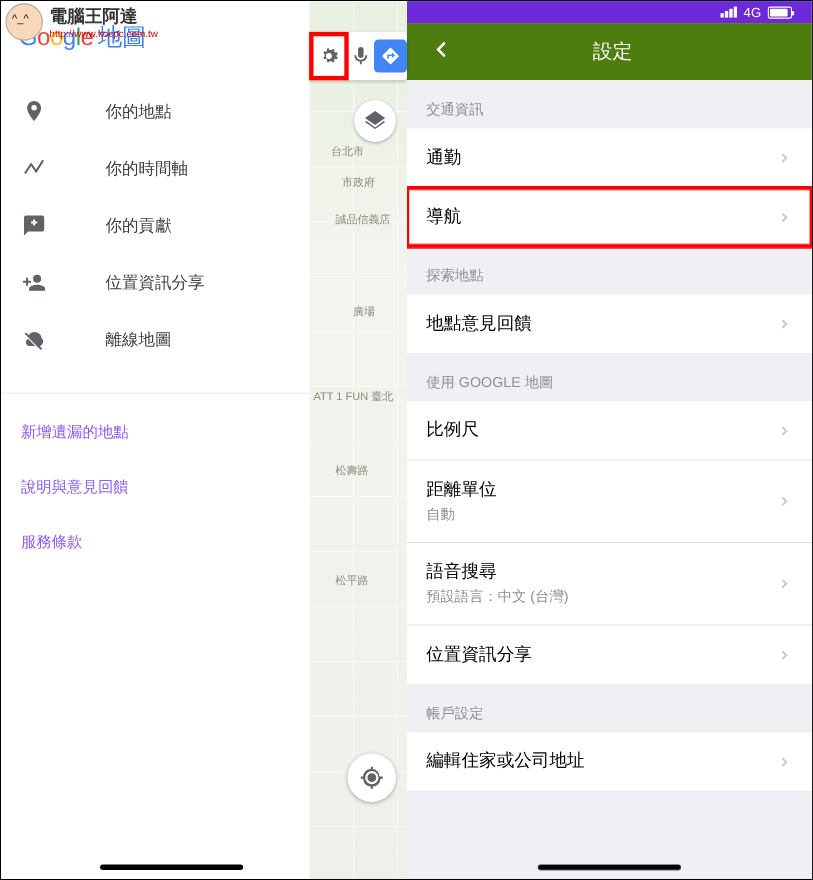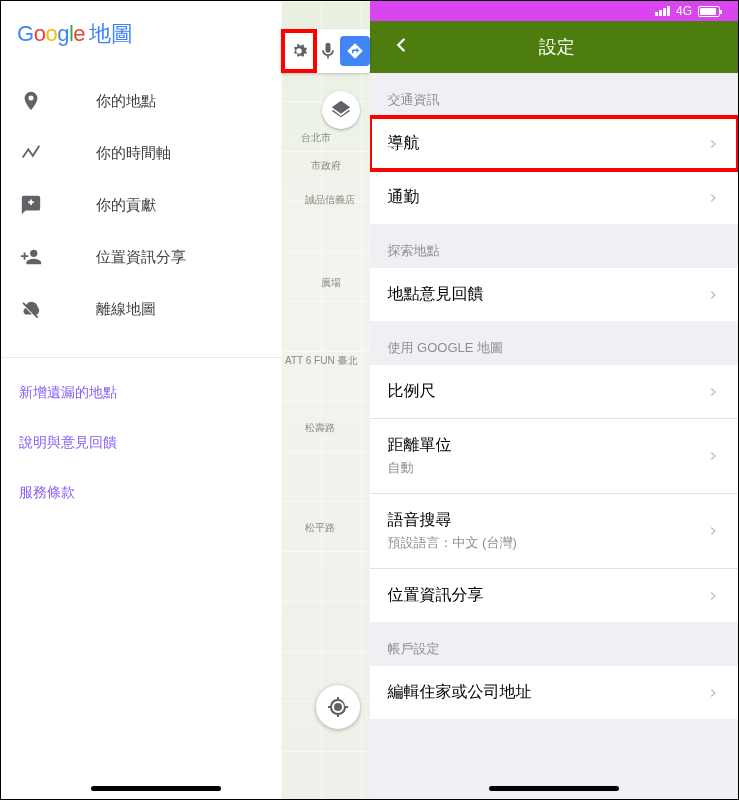--- a/index.html
+++ b/index.html
@@ -36,21 +36,21 @@
     .top-actions { position: absolute; top: 28px; left: 280px; width: 89px; height: 44px; display: flex; z-index: 3; background:#fff; border-radius: 0 4px 4px 0; box-shadow: 0 1px 3px rgba(0,0,0,0.2);}
     .action-btn { flex: 1; display: flex; align-items: center; justify-content: center; }
     .gear-wrap { border: 4px solid #ff0000; padding: 2px; }
     .directions-badge { background: #4285f4; width: 30px; height: 30px; border-radius: 4px; display:flex; align-items:center; justify-content:center; }
     .layers-btn { position: absolute; top: 90px; right: 10px; z-index: 3; width: 38px; height: 38px; background:#fff; border-radius:50%; display:flex; align-items:center; justify-content:center; box-shadow:0 1px 3px rgba(0,0,0,0.3);}
     .locate-btn { position: absolute; bottom: 70px; right: 10px; z-index: 3; width: 44px; height: 44px; background:#fff; border-radius:50%; display:flex; align-items:center; justify-content:center; box-shadow:0 1px 4px rgba(0,0,0,0.3);}
     .home-indicator-l { position: absolute; bottom: 8px; left: 90px; width: 130px; height: 5px; background:#000; border-radius: 3px; z-index:5;}
     
     
     .right { width: 369px; height: 100%; background: #f0f0f0; position: relative; }
-    .status-bar { height: 20px; background: #d946ef; display: flex; justify-content: flex-end; align-items: center; padding: 3px 18px; gap: 6px; }
+    .status-bar { height: 20px; background: #6d28d9; display: flex; justify-content: flex-end; align-items: center; padding: 3px 18px; gap: 6px; }
     .status-bar span { color: #fff; font-size: 12px; font-weight: 500; }
     .sig-bars { display: flex; align-items: flex-end; gap: 1px; }
     .sig-bars i { display:block; width:3px; background:#fff; }
     .sig-bars i:nth-child(1){height:4px} .sig-bars i:nth-child(2){height:6px} .sig-bars i:nth-child(3){height:8px} .sig-bars i:nth-child(4){height:10px}
     .battery { width: 22px; height: 11px; border: 1px solid #fff; border-radius: 2px; position: relative; }
     .battery::after { content:""; position:absolute; right:-3px; top:3px; width:2px; height:4px; background:#fff; border-radius:0 1px 1px 0;}
     .battery::before { content:""; position:absolute; left:1px; top:1px; bottom:1px; width:80%; background:#fff; border-radius:1px;}
     
     .nav-header { height: 52px; background: #4d7c0f; display: flex; align-items: center; padding: 0 12px; }
     .back-btn { color: #fff; padding: 8px; cursor: pointer; }
@@ -74,27 +74,34 @@
     .wm-face::before{content:"^_^"; position:absolute; top:8px; left:5px; font-size:10px;}
     .wm-text { font-size: 16px; font-weight: bold; color: #333; text-shadow: 0 0 3px #fff; }
     .wm-url { font-size: 9px; color: #c00; }
   </style>
 </head>
 <body>
 
 <div class="container">
 
   <div class="left">
+    <div class="watermark wm-left">
+      <div class="wm-face"></div>
+      <div>
+        <div class="wm-text">電腦王阿達</div>
+        <div class="wm-url">http://www.kocpc.com.tw</div>
+      </div>
+    </div>
 
     <div class="map-bg">
       <span class="ml" style="top:130px;left:20px">台北市</span>
       <span class="ml" style="top:158px;left:30px">市政府</span>
       <span class="ml" style="top:192px;left:24px">誠品信義店</span>
       <span class="ml" style="top:275px;left:40px">廣場</span>
-      <span class="ml" style="top:353px;left:4px">ATT 6 FUN 臺北</span>
+      <span class="ml" style="top:353px;left:4px">ATT 1 FUN 臺北</span>
       <span class="ml" style="top:420px;left:24px">松壽路</span>
       <span class="ml" style="top:520px;left:24px">松平路</span>
     </div>
 
     <div class="top-actions">
       <div class="action-btn gear-wrap">
         <svg width="22" height="22" viewBox="0 0 24 24" fill="#5f6368">
             <path d="M19.4 13l.6-1-.6-1 1.5-1.2-1-1.7-1.9.4-.8-.8.4-1.9-1.7-1-1.2 1.5-1-.6-1 .6L11.5 4l-1.7 1 .4 1.9-.8.8-1.9-.4-1 1.7L8 10.2l-.6 1 .6 1-1.5 1.2 1 1.7 1.9-.4.8.8-.4 1.9 1.7 1 1.2-1.5 1 .6 1-.6 1.2 1.5 1.7-1-.4-1.9.8-.8 1.9.4 1-1.7L19.4 13zM12 15a3 3 0 110-6 3 3 0 010 6z"></path>
           </svg>
       </div>
@@ -207,34 +214,34 @@
             <path d="M15 6l-6 6 6 6" stroke="#fff" stroke-width="2.5" fill="none" stroke-linecap="round"></path>
           </svg>
       </div>
       <div class="nav-title">設定</div>
     </div>
     <div class="settings-body" id="settings-body">
         <div class="section-header">交通資訊</div>
         <div>
           <div class="cell">
             <div class="cell-text">
+              <div class="cell-title">通勤</div>
+            </div>
+            <svg class="chevron" width="14" height="14" viewBox="0 0 24 24" fill="none" stroke="#c7c7cc" stroke-width="3">
+              <path d="M9 6l6 6-6 6"></path>
+            </svg>
+          </div>
+          <div class="cell">
+            <div class="cell-text">
               <div class="cell-title">導航</div>
             </div>
             <svg class="chevron" width="14" height="14" viewBox="0 0 24 24" fill="none" stroke="#c7c7cc" stroke-width="3">
               <path d="M9 6l6 6-6 6"></path>
             </svg>
             <div class="highlight-red"></div>
-          </div>
-          <div class="cell">
-            <div class="cell-text">
-              <div class="cell-title">通勤</div>
-            </div>
-            <svg class="chevron" width="14" height="14" viewBox="0 0 24 24" fill="none" stroke="#c7c7cc" stroke-width="3">
-              <path d="M9 6l6 6-6 6"></path>
-            </svg>
           </div>
         </div>
         <div class="section-header">探索地點</div>
         <div>
           <div class="cell">
             <div class="cell-text">
               <div class="cell-title">地點意見回饋</div>
             </div>
             <svg class="chevron" width="14" height="14" viewBox="0 0 24 24" fill="none" stroke="#c7c7cc" stroke-width="3">
               <path d="M9 6l6 6-6 6"></path>

